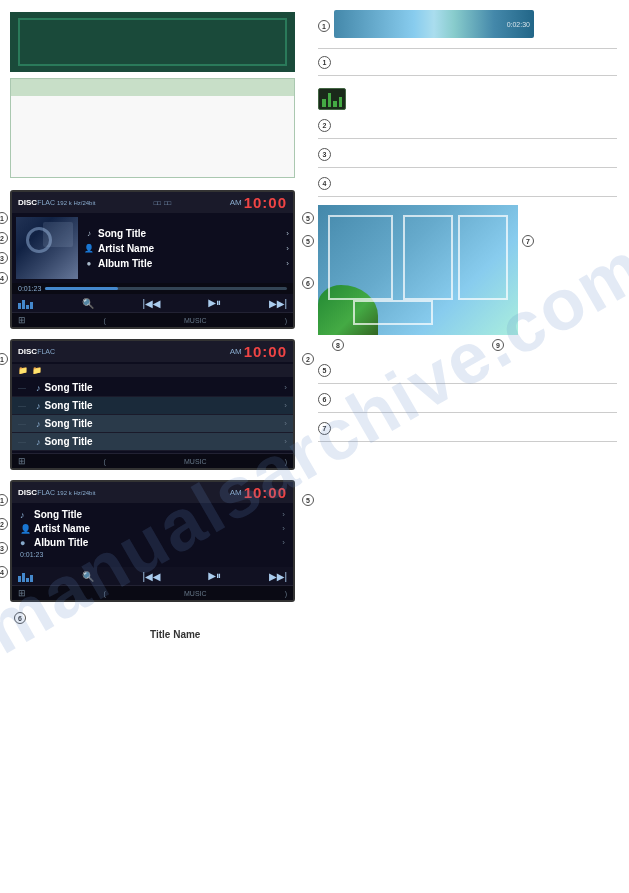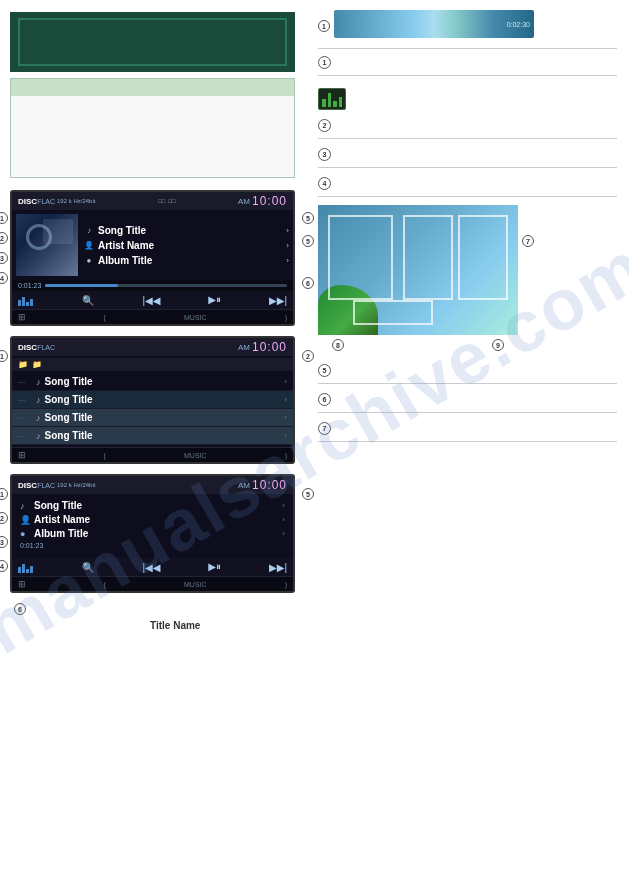--- a/index.html
+++ b/index.html
@@ -128,23 +128,23 @@
     .screen-top-bar .flac-label {
       color: #88aacc;
       font-size: 7px;
       margin-right: 2px;
     }
     .screen-top-bar .resolution {
       color: #88aacc;
       font-size: 6px;
     }
     .screen-top-bar .time-display {
-      color: #f0abfc;
-      font-size: 12px;
-      font-weight: normal;
+      color: #ef4444;
+      font-size: 15px;
+      font-weight: bold;
       letter-spacing: 1px;
     }
     .screen-top-bar .am-label {
       color: #88aacc;
       font-size: 8px;
       margin-right: 2px;
     }
 
     
     .screen-content-art {

